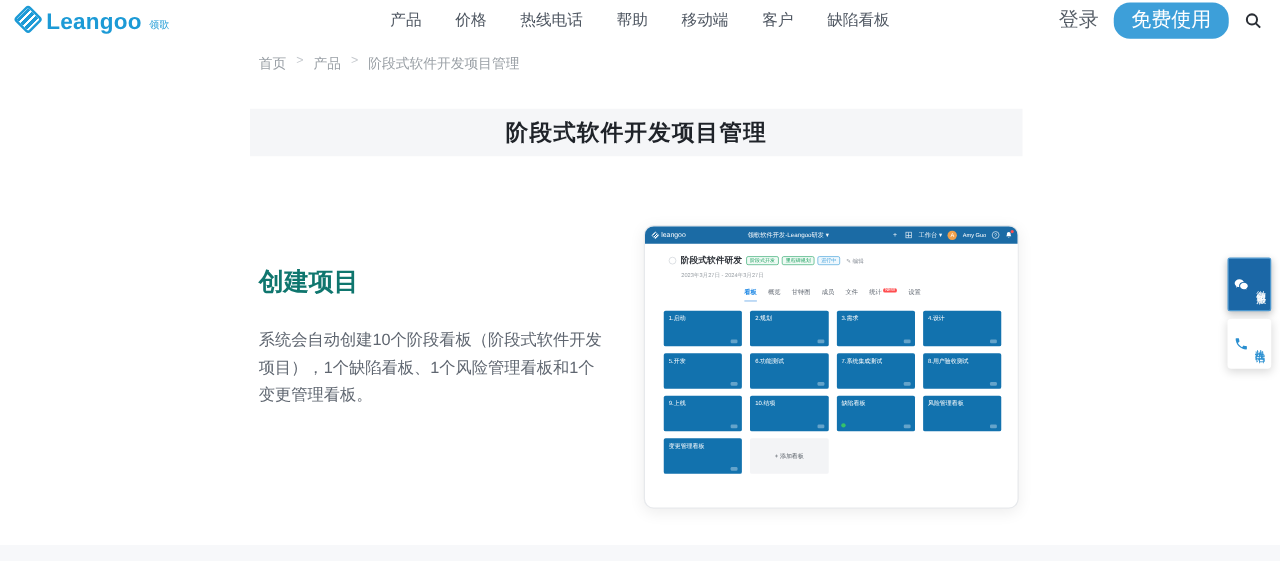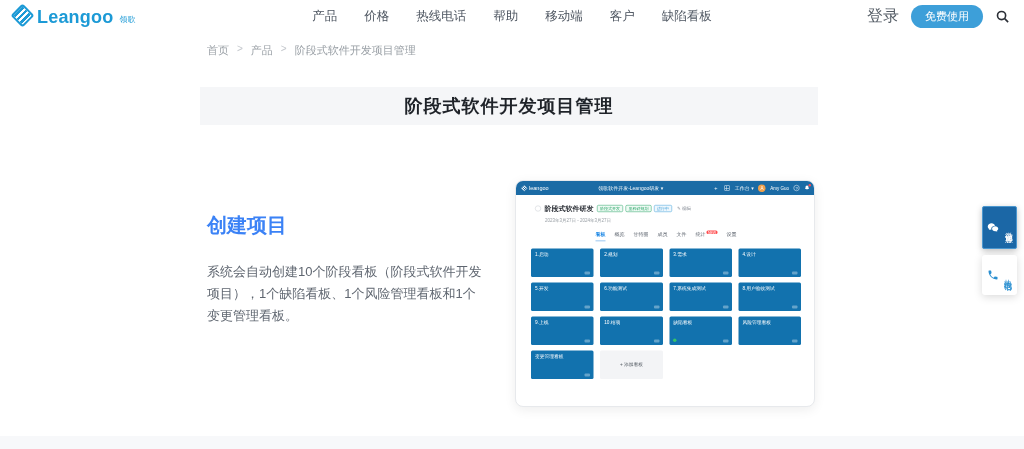--- a/index.html
+++ b/index.html
@@ -13,38 +13,38 @@
   .logo { display:flex; align-items:flex-end; gap:6px; cursor:pointer; }
   .logo-diamond { width:17px; height:17px; margin-bottom:2px; transform:rotate(45deg); border-radius:3px;
     background:repeating-linear-gradient(90deg, var(--brand) 0 2.5px, #fff 2.5px 4.5px);
     border:2px solid var(--brand); }
   .logo-text { color:var(--brand); font-size:18px; font-weight:bold; letter-spacing:.2px; line-height:1; }
   .logo-sub { color:var(--brand); font-size:8px; margin-bottom:1px; }
   nav.main-nav { position:absolute; left:50%; transform:translateX(-50%); display:flex; gap:27px; }
   nav.main-nav a { font-size:12.5px; color:#4d5560; text-decoration:none; cursor:pointer; white-space:nowrap; }
   .hdr-right { margin-left:auto; display:flex; align-items:center; gap:12px; }
   .login { font-size:16px; color:#555d66; cursor:pointer; }
-  .cta { background:var(--cta); color:#fff; border:none; font-size:11px;
+  .cta { background:var(--cta); color:#fff; border:none; font-size:16px;
     padding:4px 14px; border-radius:13px; cursor:pointer; font-family:inherit; }
   .search-ic { display:flex; align-items:center; cursor:pointer; }
 
   
   .crumbs { position:absolute; left:207px; top:43px; display:flex; gap:8px;
     font-size:11px; color:#9aa0a6; }
   .crumbs a { color:#9aa0a6; text-decoration:none; cursor:pointer; }
   .crumbs .sep { color:#c3c7cc; font-size:10px; }
 
   
   .hero { position:absolute; left:200px; top:87px; width:618px; height:38px;
     background:#f5f6f8; display:flex; align-items:center; justify-content:center; }
   .hero h1 { font-size:18px; font-weight:bold; color:#1f2329; letter-spacing:1px; }
 
   
   .copy { position:absolute; left:207px; top:212px; width:276px; }
-  .copy h2 { font-size:20px; color:#3b82f6; font-weight:bold; margin-bottom:22px; }
+  .copy h2 { font-size:20px; color:#0f766e; font-weight:bold; margin-bottom:22px; }
   .copy p { font-size:13px; color:#5f6670; line-height:1.7; margin-bottom:13px; }
 
   
   .shot { position:absolute; left:515px; top:180px; width:300px; height:227px;
     border:1px solid #e7e9ec; border-radius:8px; background:#fff; overflow:hidden;
     box-shadow:0 3px 12px rgba(0,0,0,.07); }
   .shot-inner { width:600px; height:390px; transform:scale(.5); transform-origin:0 0; background:#fff; }
 
   .app-top { height:28px; background:var(--topbar); display:flex; align-items:center;
     padding:0 12px; color:#fff; }

